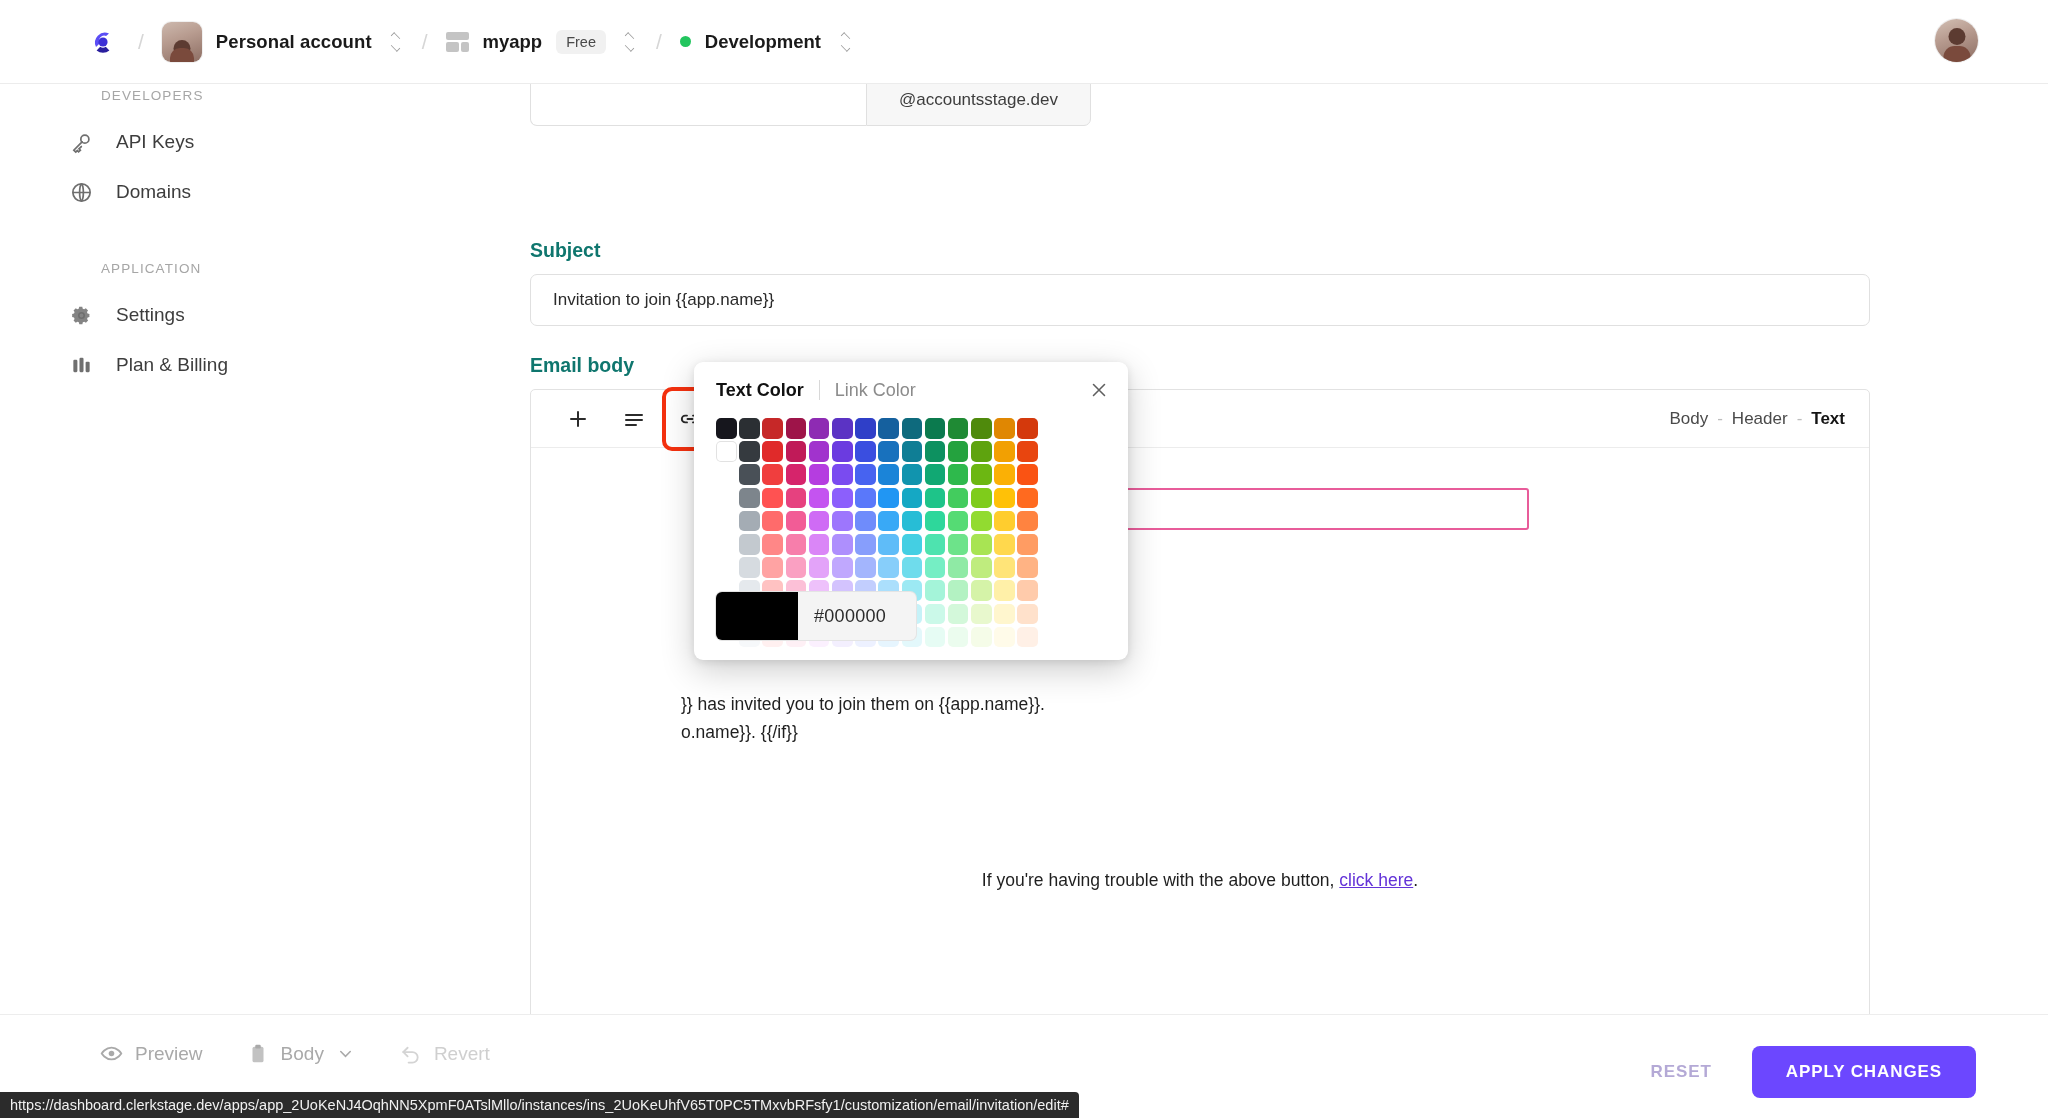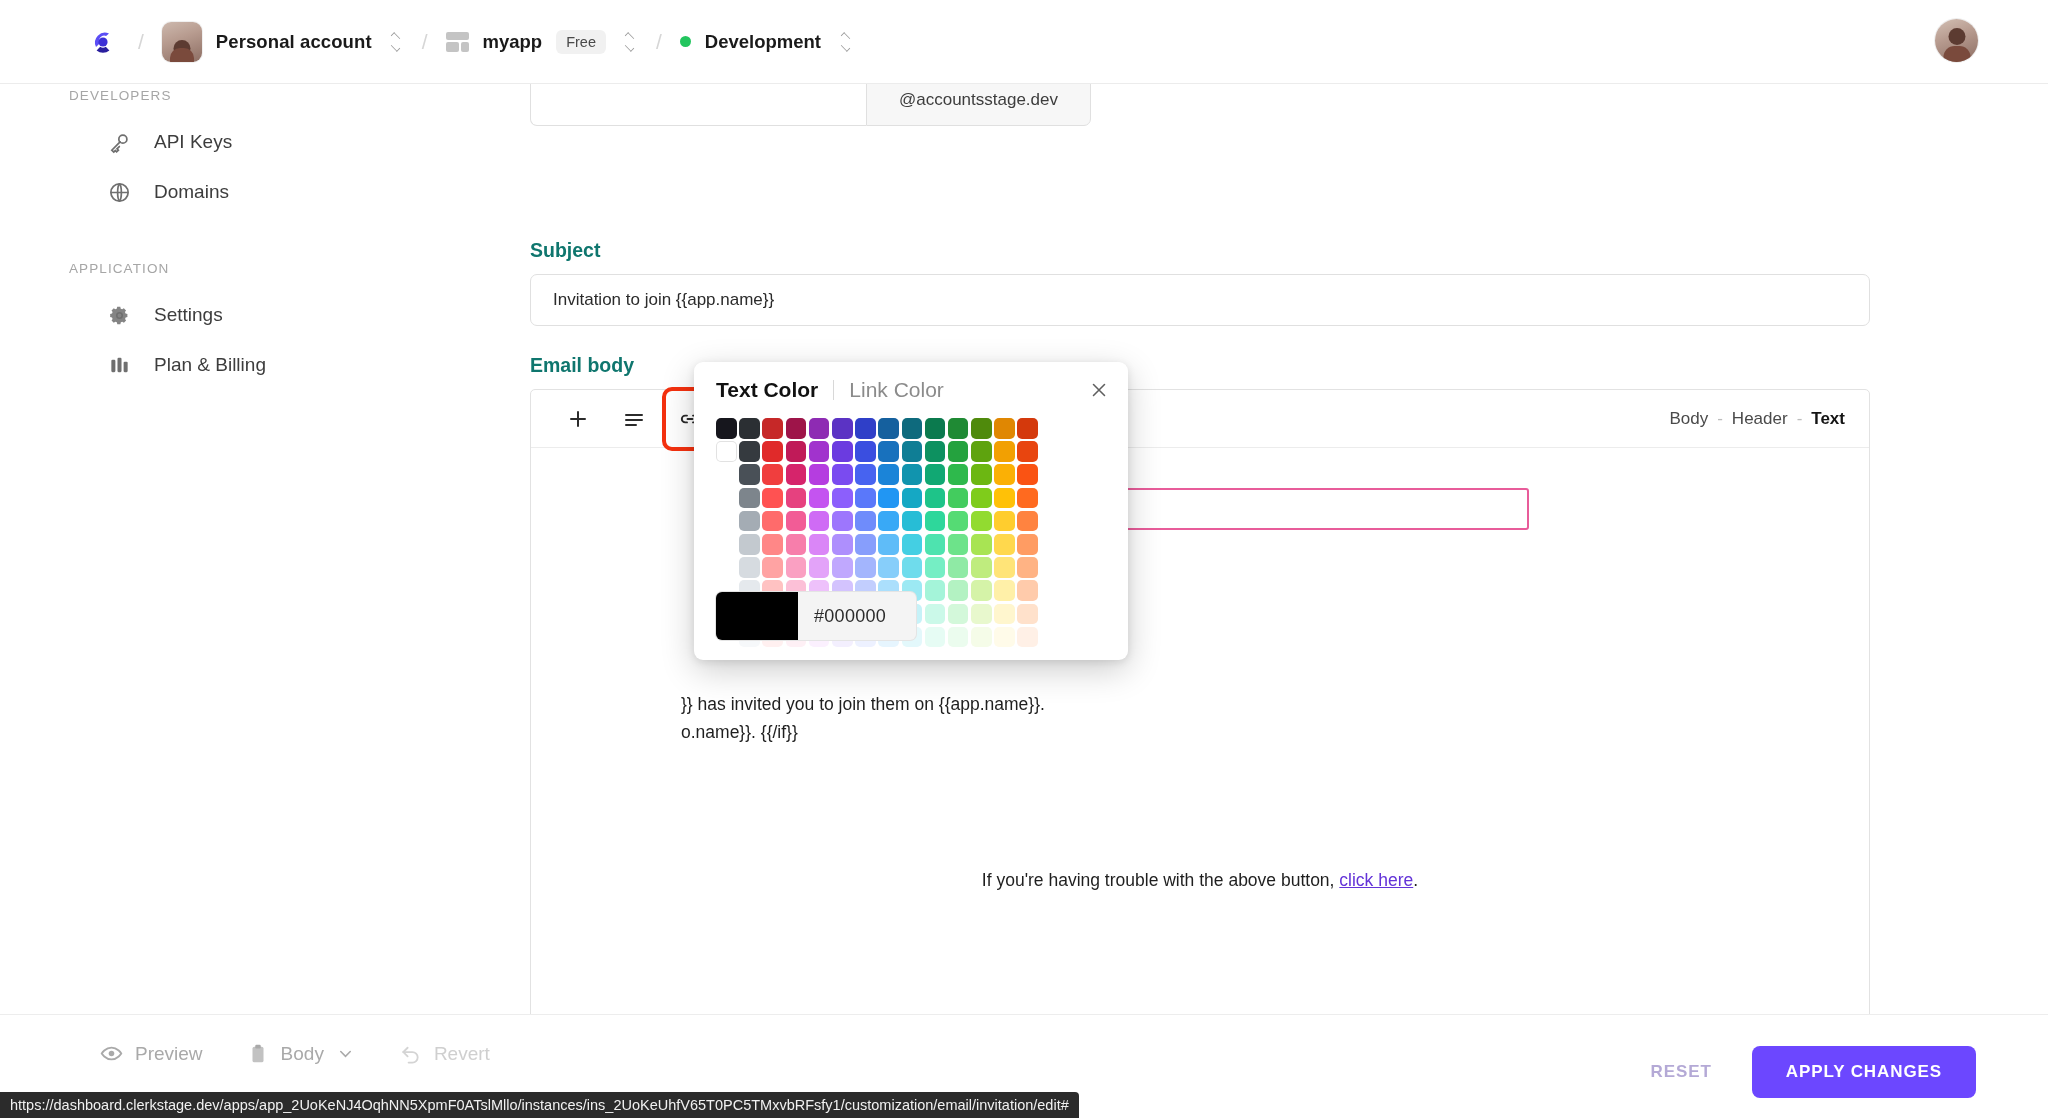--- a/index.html
+++ b/index.html
@@ -62,24 +62,24 @@
   .avatar-top::before{content:"";position:absolute;left:50%;top:22%;width:17px;height:17px;transform:translateX(-50%);border-radius:50%;background:#5c3b31;}
   .avatar-top::after{content:"";position:absolute;left:50%;bottom:0;width:27px;height:16px;transform:translateX(-50%);border-radius:11px 11px 0 0;background:#7a4a3c;}
 
   
   .sidebar {
     position: absolute; left: 0; top: 84px; width: 520px; height: 930px;
     background: #ffffff; padding-top: 4px;
   }
   .side-label {
     font-size: 13.5px; letter-spacing: 1.1px; color: #a6a6a6; font-weight: 400;
-    padding-left: 69px; margin-bottom: 14px; text-transform: uppercase;
+    padding-left: 101px; margin-bottom: 14px; text-transform: uppercase;
   }
   .side-item {
-    display: flex; align-items: center; height: 50px; padding-left: 106px; cursor: pointer;
+    display: flex; align-items: center; height: 50px; padding-left: 68px; cursor: pointer;
   }
   .side-item .ico { width: 26px; height: 26px; display:flex; align-items:center; justify-content:center; flex:none; color:#6f6f6f;}
   .side-item span.txt { font-size: 19px; color: #3d3d3d; margin-left: 22px; }
   .side-gap { height: 44px; }
 
   
   .main { position: absolute; left: 520px; top: 84px; width: 1528px; height: 930px; overflow: hidden;}
   .field-top {
     position:absolute; left: 10px; top: -10px; width: 336px; height: 52px;
     border: 1px solid #e0e0e0; border-right: none; border-radius: 7px 0 0 7px; background: #fff;
@@ -146,21 +146,21 @@
   .email-foot a { color:#6333d8; text-decoration: underline; }
 
   
   .popup {
     position: absolute; left: 694px; top: 362px; width: 434px; height: 298px;
     background: #fff; border-radius: 9px;
     box-shadow: 0 10px 34px rgba(0,0,0,.20), 0 2px 8px rgba(0,0,0,.10);
     z-index: 60;
   }
   .popup-head { display:flex; align-items:center; height: 56px; padding: 0 22px; position:relative;}
-  .pp-tab { font-size: 21px; color:#8b8b8b; cursor:pointer; }
+  .pp-tab { font-size: 18px; color:#8b8b8b; cursor:pointer; }
   .pp-tab.sel { color:#111; font-weight: 700; }
   .pp-div { width:1px; height: 20px; background:#d8d8d8; margin: 0 15px; }
   .pp-close {
     position:absolute; right: 18px; top: 17px; width: 22px; height: 22px; cursor:pointer;
     color:#5f5f5f;
   }
   .swatch-grid {
     display:grid; grid-template-columns: repeat(14, 20.6px); gap: 2.6px;
     padding: 0 22px;
   }

